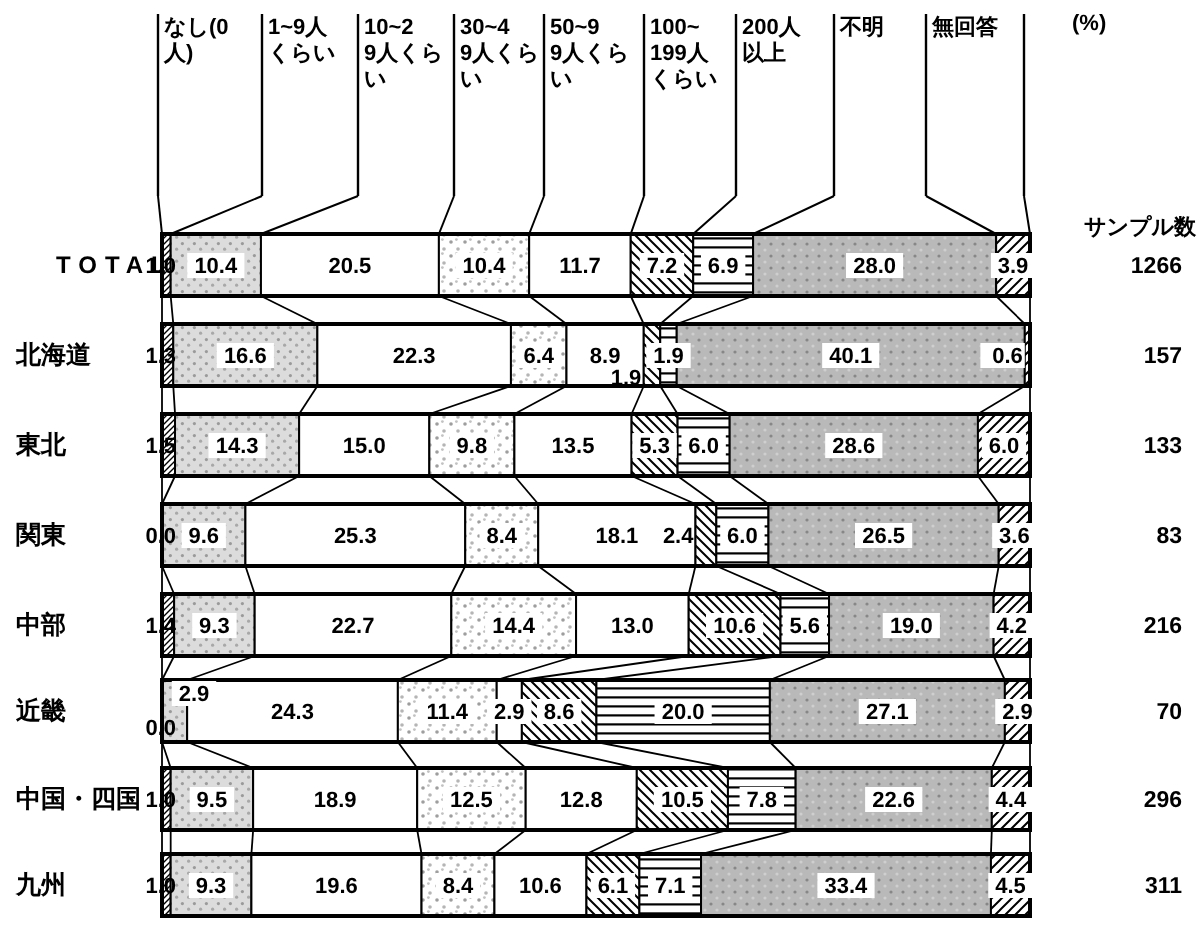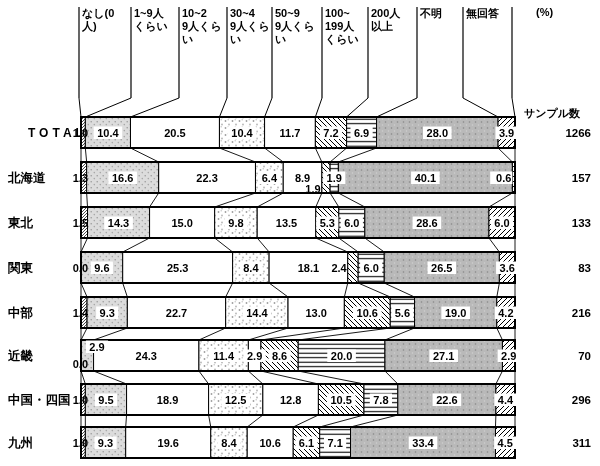--- a/index.html
+++ b/index.html
@@ -7,21 +7,21 @@
     width:600px;height:466px;position:relative;overflow:hidden;
     font-family:"Liberation Sans","DejaVu Sans",sans-serif;color:#000;
   }
   #chart-wrap{position:absolute;left:0;top:0;width:600px;height:466px;}
   svg text{font-family:"Liberation Sans","DejaVu Sans",sans-serif;}
   .hud-label{
     position:absolute;font-size:11px;font-weight:700;color:#000;
     font-family:"Liberation Sans","DejaVu Sans",sans-serif;
   }
   #percent-label{left:536px;top:6px;}
-  #sample-header{left:524px;top:106px;}
+  #sample-header{left:542px;top:106px;}
 </style>
 </head>
 <body>
 
 <div id="chart-wrap">
   <svg id="chart-svg" width="600" height="466" viewBox="0 0 600 466">
     <defs>
       <pattern id="p-dense" width="3" height="3" patternUnits="userSpaceOnUse">
         <rect width="3" height="3" fill="#ffffff"></rect>
         <path d="M0,3 L3,0 M-1,1 L1,-1 M2,4 L4,2" stroke="#000" stroke-width="0.7"></path>

